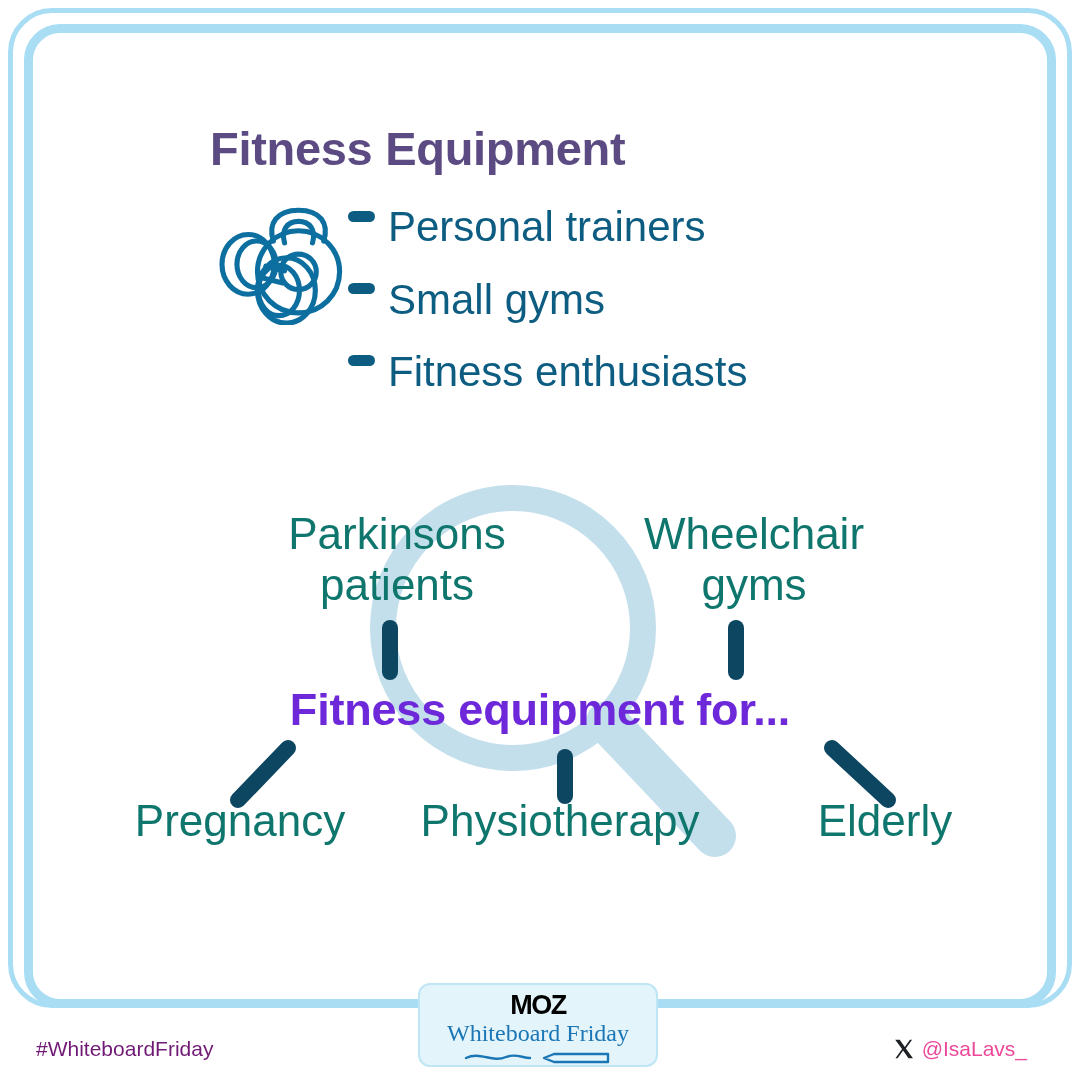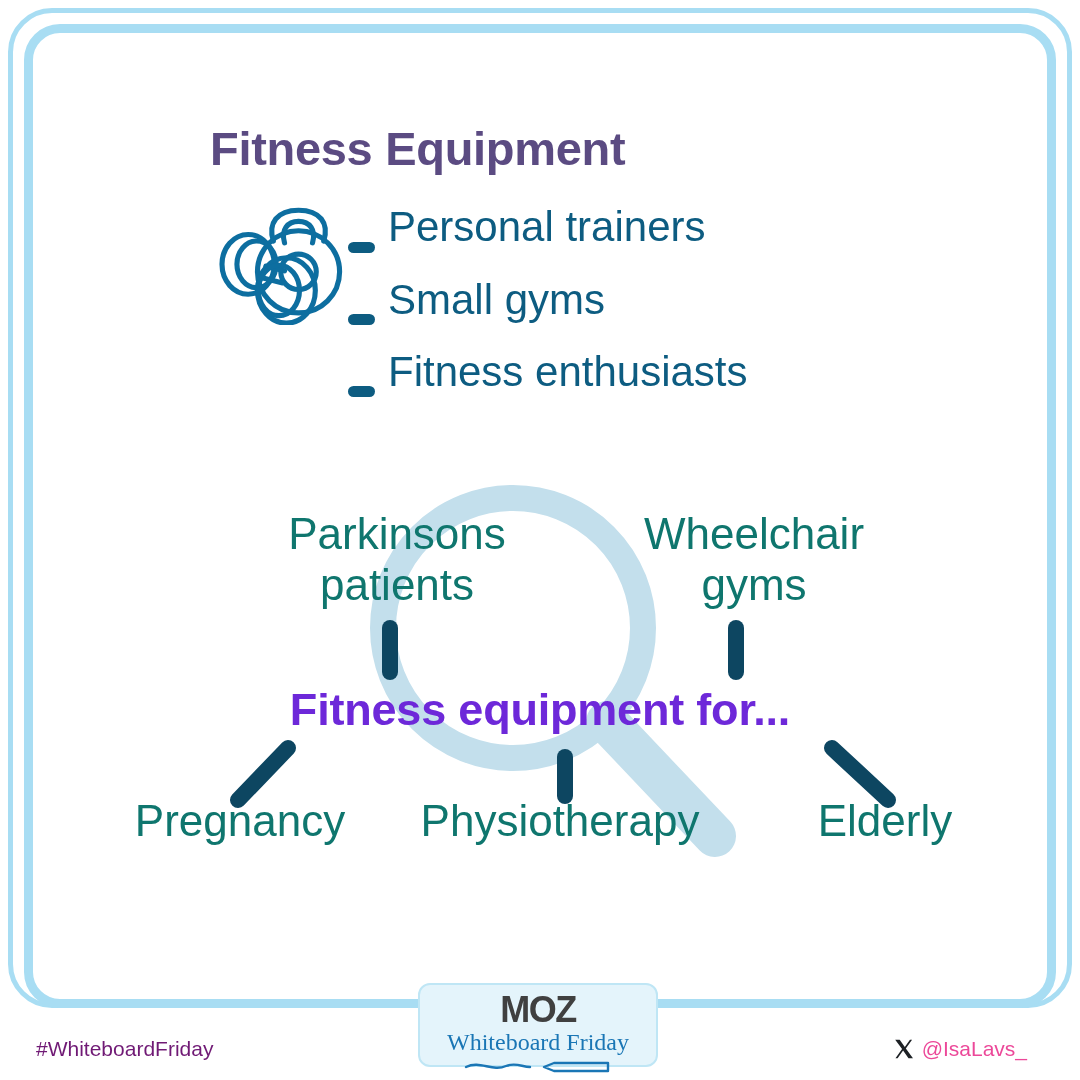--- a/index.html
+++ b/index.html
@@ -80,21 +80,21 @@
     margin-top: 8px;
   }
   .bullet-list {
     list-style: none;
     margin: 0;
     padding: 0;
     flex: 1 1 auto;
   }
   .bullet-list li {
     display: flex;
-    align-items: flex-end;
+    align-items: center;
     color: #0d5c81;
     font-size: 42px;
     line-height: 1.72;
     white-space: nowrap;
   }
   .dash {
     display: inline-block;
     width: 27px;
     height: 11px;
     border-radius: 6px;
@@ -150,23 +150,23 @@
     width: 240px;
     height: 84px;
     background: #e4f4fb;
     border: 2px solid #bfe6f5;
     border-radius: 12px;
     text-align: center;
     box-sizing: border-box;
     padding-top: 7px;
   }
   .badge-moz {
-    font-size: 36px;
+    font-size: 27px;
     font-weight: bold;
-    color: #404040;
+    color: #000000;
     letter-spacing: -1.5px;
     line-height: 1;
   }
   .badge-sub {
     font-family: "Liberation Serif", serif;
     font-size: 24px;
     color: #1a76b5;
     line-height: 1.15;
     margin-top: 1px;
   }

